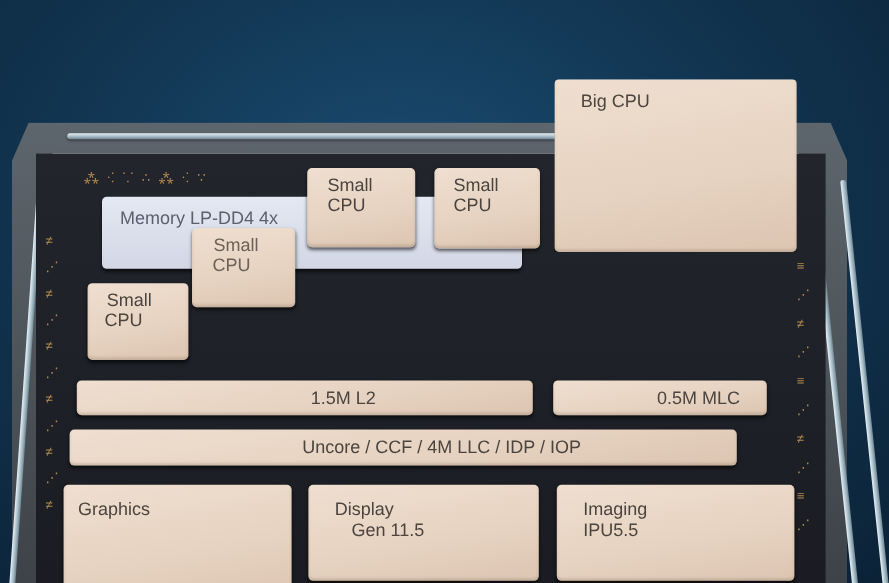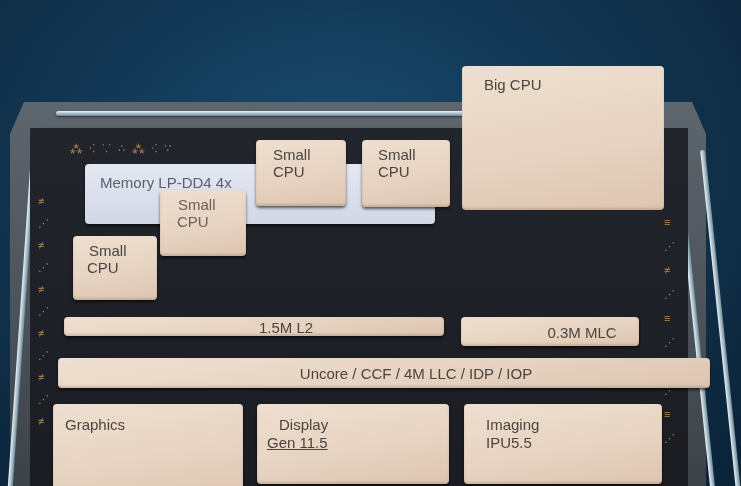--- a/index.html
+++ b/index.html
@@ -77,34 +77,34 @@
 </div>
 <div class="block" style="left:362px; top:140px; width:88px; height:67px;">
   <span class="label" style="left:16px; top:6px;">Small</span>
   <span class="label" style="left:16px; top:23px;">CPU</span>
 </div>
 
 <div class="block" style="left:462px; top:66px; width:202px; height:144px; clip-path: polygon(0 0, 100% 0, 100% 100%, 0 100%);">
   <span class="label" style="left:22px; top:10px;">Big CPU</span>
 </div>
 
-<div class="block" style="left:64px; top:317px; width:380px; height:19px;">
+<div class="block" style="left:64px; top:317px; width:380px; height:29px;">
   <span class="label center-label">1.5M L2</span>
 </div>
 <div class="block" style="left:461px; top:317px; width:178px; height:29px;">
-  <span class="label center-label">0.3M MLC</span>
+  <span class="label center-label">0.5M MLC</span>
 </div>
 
-<div class="block" style="left:58px; top:358px; width:652px; height:30px;">
+<div class="block" style="left:58px; top:358px; width:556px; height:30px;">
   <span class="label center-label">Uncore / CCF / 4M LLC / IDP / IOP</span>
 </div>
 
 <div class="block" style="left:53px; top:404px; width:190px; height:96px;">
   <span class="label" style="left:12px; top:12px;">Graphics</span>
 </div>
 <div class="block" style="left:257px; top:404px; width:192px; height:80px;">
   <span class="label" style="left:22px; top:12px;">Display</span>
-  <span class="label" style="left:10px; top:30px;text-decoration:underline;">Gen 11.5</span>
+  <span class="label" style="left:36px; top:30px;">Gen 11.5</span>
 </div>
 <div class="block" style="left:464px; top:404px; width:198px; height:80px;">
   <span class="label" style="left:22px; top:12px;">Imaging</span>
   <span class="label" style="left:22px; top:30px;">IPU5.5</span>
 </div>
 
 </body></html>

